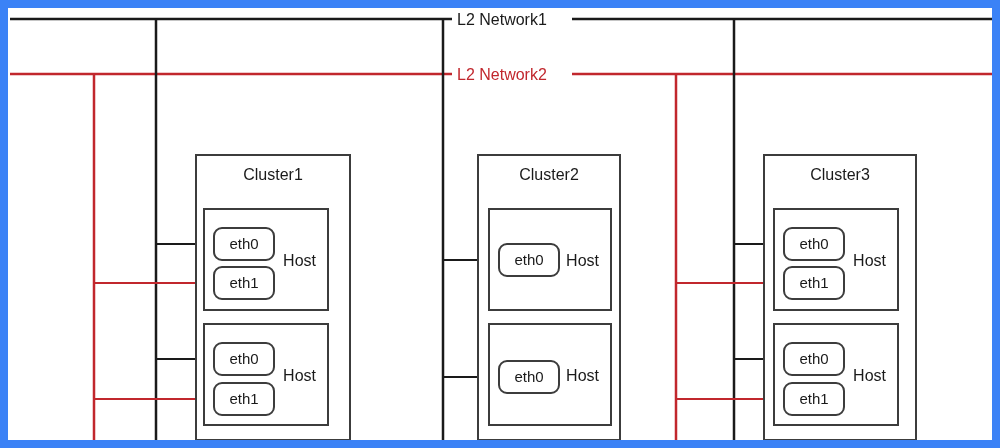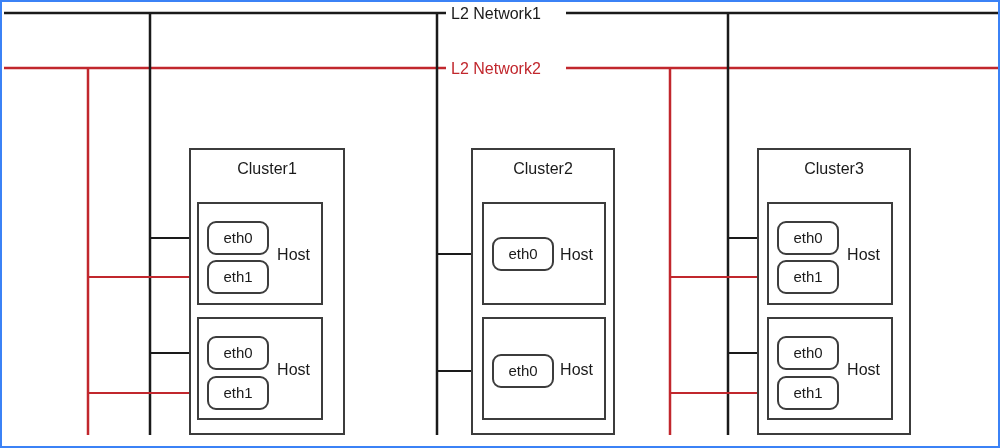--- a/index.html
+++ b/index.html
@@ -10,21 +10,21 @@
   }
   body {
     font-family: "Liberation Sans", sans-serif;
   }
   #canvas-frame {
     position: relative;
     width: 1000px;
     height: 448px;
     background: #ffffff;
     box-sizing: border-box;
-    border: 2px solid #3b82f6;
+    border: 8px solid #3b82f6;
     overflow: hidden;
   }
   #diagram-svg {
     position: absolute;
     left: 0;
     top: 0;
     width: 1000px;
     height: 448px;
     display: block;
   }

